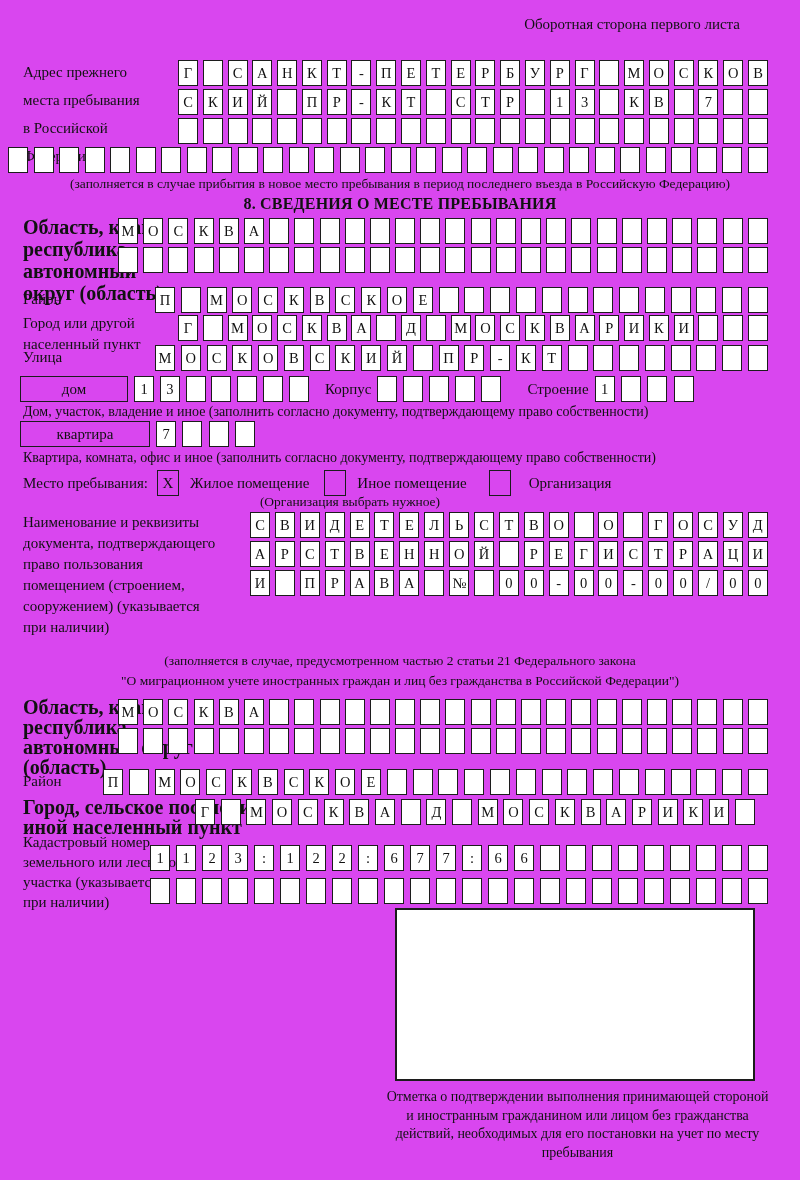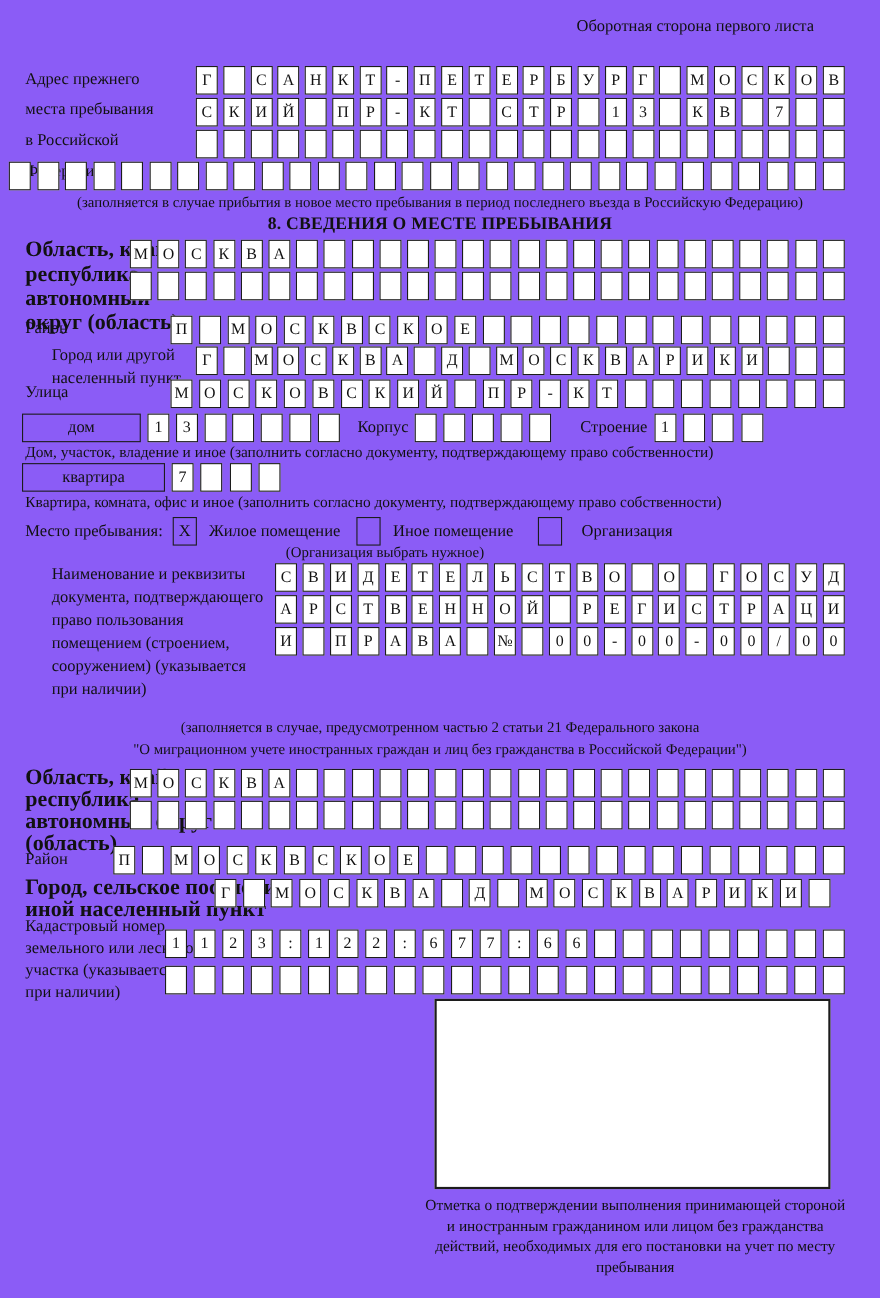--- a/index.html
+++ b/index.html
@@ -1,25 +1,25 @@
 <!DOCTYPE html>
 <html><head>
 <meta charset="utf-8">
 <style>
   html,body { margin:0; padding:0; background:#fff; }
   .page {
     position:relative; width:800px; height:1180px; margin:0 auto;
-    background:#8b5cf6; color:#111;
+    background:#d946ef; color:#111;
     font-family:"Liberation Serif","DejaVu Serif",serif;
     overflow:hidden;
   }
   .abs { position:absolute; }
   .lbl { font-size:15px; white-space:pre; line-height:22px; color:#111; }
   .lh28 { line-height:28px; }
-  .lh21 { line-height:21px;margin-left:24px; }
+  .lh21 { line-height:21px; }
   .lh20 { line-height:20px; }
   .f145 { font-size:20px;font-weight:bold; }
   .boxrow { display:flex; justify-content:space-between; }
   .cb {
     width:20px; height:26px; box-sizing:border-box;
     border:1.5px solid #1c1c1c; background:#fff;
     display:flex; align-items:center; justify-content:center;
     font-size:14.5px; flex:none; color:#111;
   }
   .labelbox {

